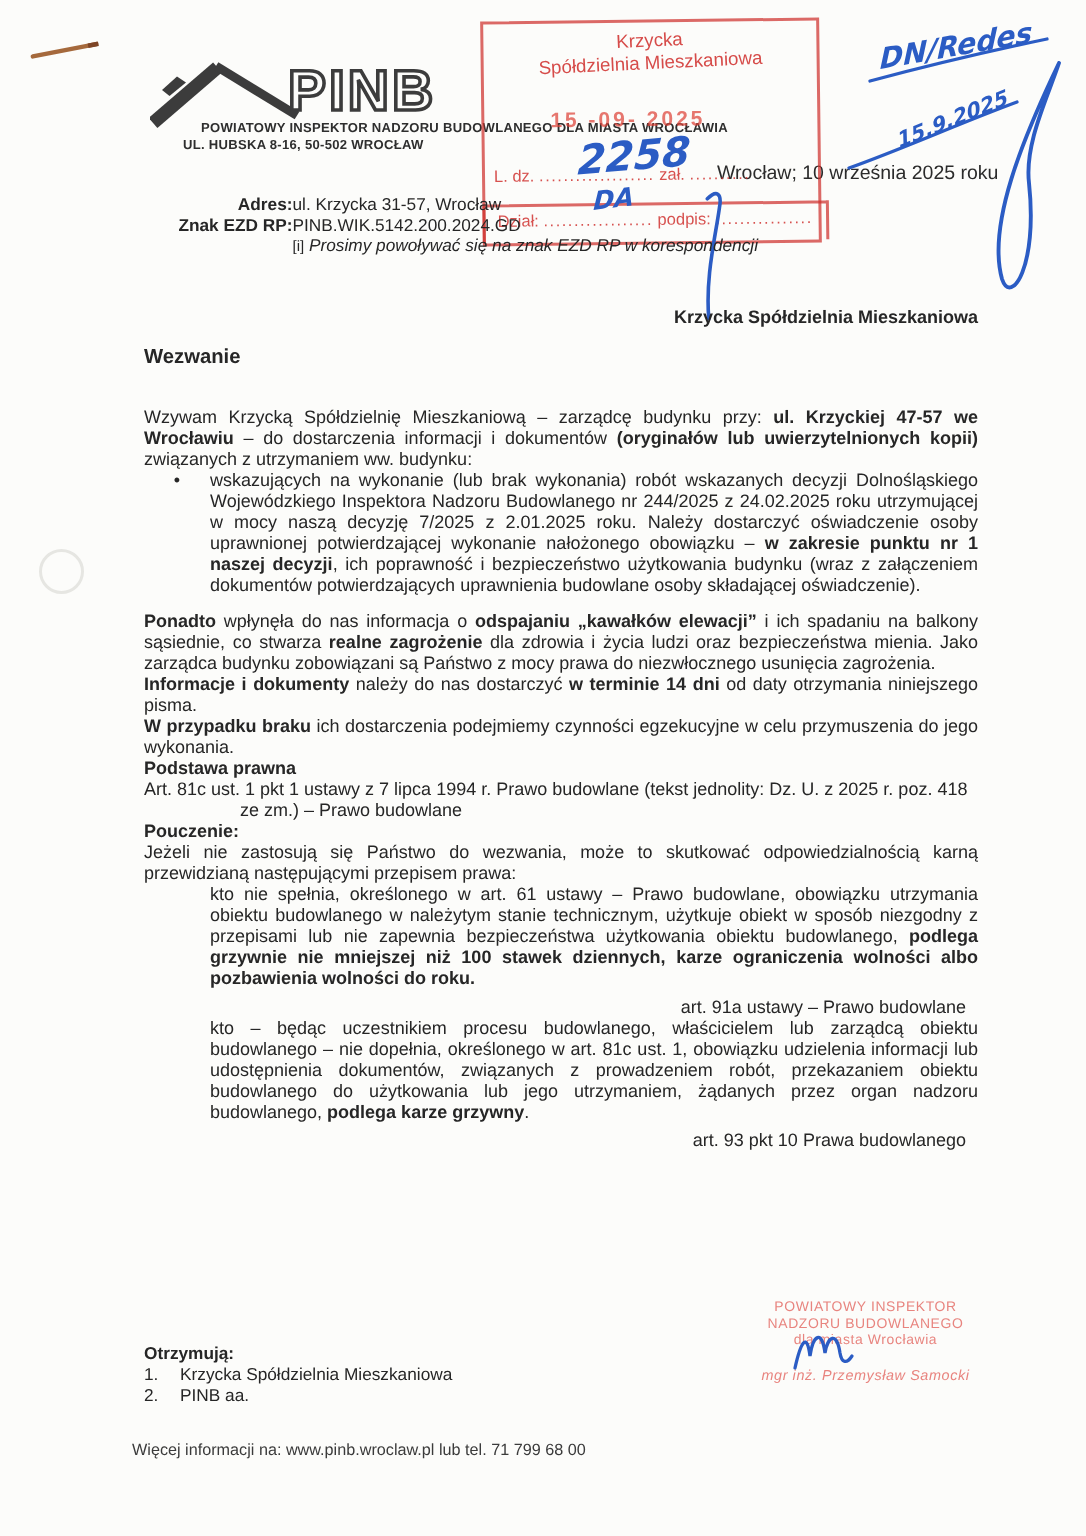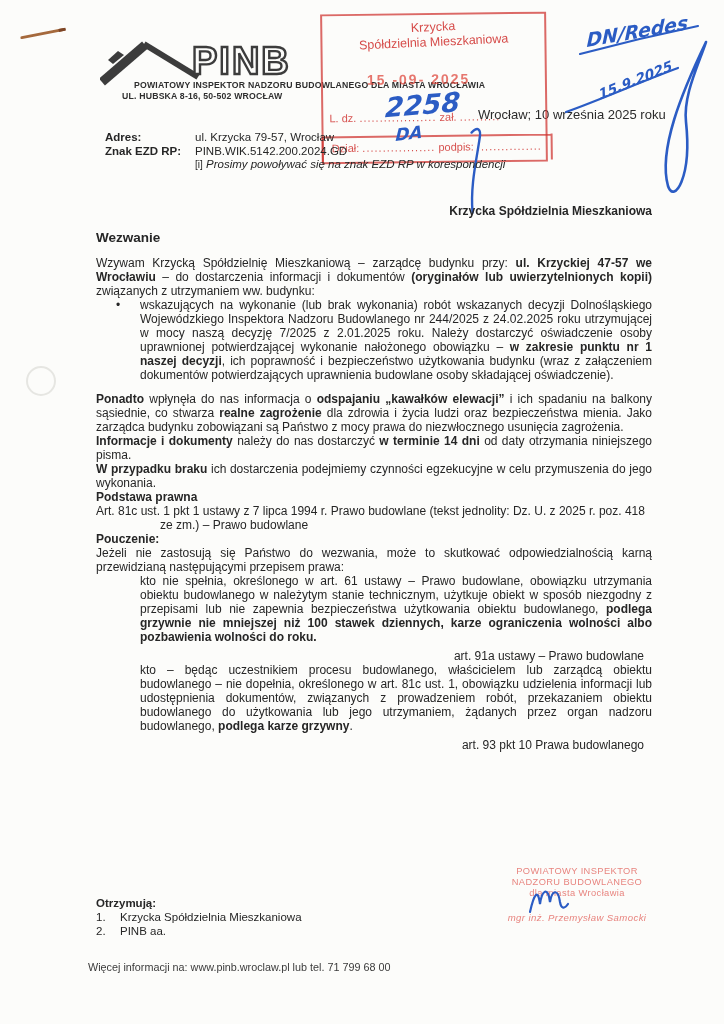--- a/index.html
+++ b/index.html
@@ -33,30 +33,30 @@
   .stamp-sig-svg{position:absolute;left:120px;top:100px;overflow:visible;}
 
   
   .annot-line1{position:absolute;left:586px;top:20px;font-size:19px;transform:rotate(-10deg) skewX(-12deg);font-weight:600;white-space:nowrap;}
   .annot-date{position:absolute;left:596px;top:72px;font-size:14px;transform:rotate(-22deg) skewX(-10deg);font-weight:600;white-space:nowrap;}
   .annot-svg{position:absolute;left:550px;top:0;overflow:visible;pointer-events:none;}
 
   
   .meta{position:absolute;left:105px;top:131px;font-size:11.5px;line-height:13.5px;}
   .meta-row{display:flex;}
-  .meta-label{width:90px;font-weight:700;}
+  .meta-label{width:90px;font-weight:700;text-align:right;}
   .meta-note{margin-left:90px;font-style:italic;}
   .meta-note .i-ico{font-style:normal;font-size:10px;}
 
   
   .body-col{position:absolute;left:96px;top:204px;width:556px;font-size:12px;line-height:14px;}
   .body-col p{margin:0;}
   .just{text-align:justify;}
   .recipient{text-align:right;font-weight:700;font-size:12px;margin-bottom:13px;}
-  .h-wezwanie{font-size:13.5px;font-weight:700;margin-bottom:11px;}
+  .h-wezwanie{font-size:13.5px;font-weight:700;margin-bottom:26px;}
   .mb7{margin-bottom:7px;}.mb13{margin-bottom:13px;}
   .mb19{margin-bottom:19px;}.mb5{margin-bottom:5px;}.mb11{margin-bottom:11px;}.mb2{margin-bottom:2px;}
   .bullet-row{display:flex;margin-bottom:10px;}
   .bullet-dot{width:44px;text-align:center;flex:none;}
   .bullet-text{flex:1;}
   .bold{font-weight:700;}
   .legal-text{padding-left:64px;text-indent:-64px;}
   .clause{margin-left:44px;width:512px;}
   .ref{text-align:right;padding-right:8px;}
 
@@ -119,21 +119,21 @@
   <div class="hand annot-date">15.9.2025</div>
   <svg class="annot-svg" width="174" height="220" viewBox="0 0 174 220">
     <path d="M30,54 C60,46 100,36 148,26" stroke="#2b5cc4" stroke-width="2.2" fill="none" stroke-linecap="round"></path>
     <path d="M16,112 C50,100 90,82 128,68" stroke="#2b5cc4" stroke-width="2.2" fill="none" stroke-linecap="round"></path>
     <path d="M156,42 C132,92 108,150 118,186 C124,204 142,178 136,122 C133,96 148,66 156,42" stroke="#2b5cc4" stroke-width="2.6" fill="none" stroke-linecap="round"></path>
   </svg>
 
   <div class="meta">
     <div class="meta-row">
       <span class="meta-label">Adres:</span>
-      <span>ul. Krzycka 79-57, Wrocław</span>
+      <span>ul. Krzycka 31-57, Wrocław</span>
     </div>
     <div class="meta-row">
       <span class="meta-label">Znak EZD RP:</span>
       <span>PINB.WIK.5142.200.2024.GD</span>
     </div>
     <div class="meta-note">
       <span class="i-ico">[i]</span>
       <span>Prosimy powoływać się na znak EZD RP w korespondencji</span>
     </div>
   </div>

